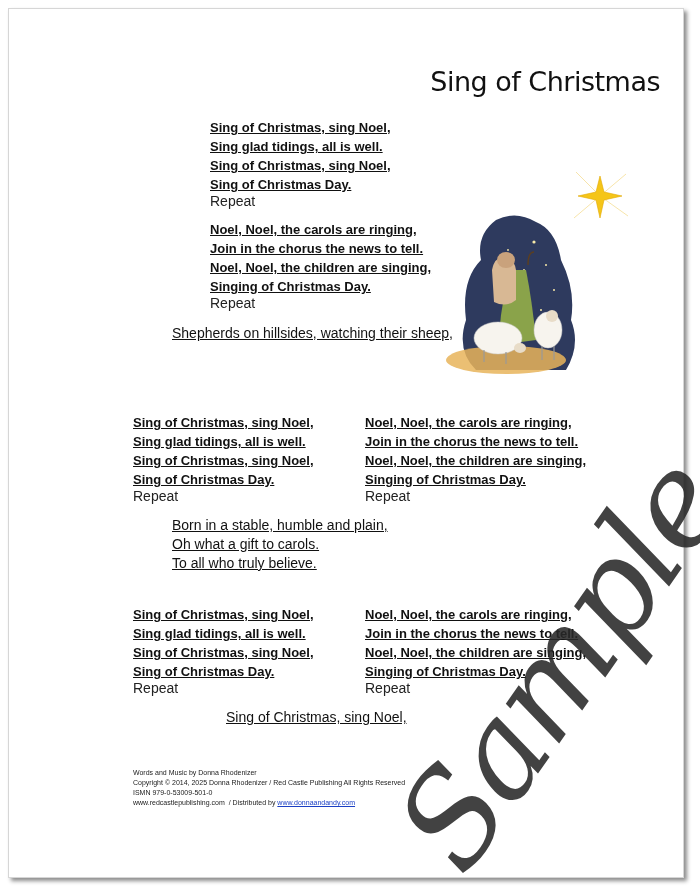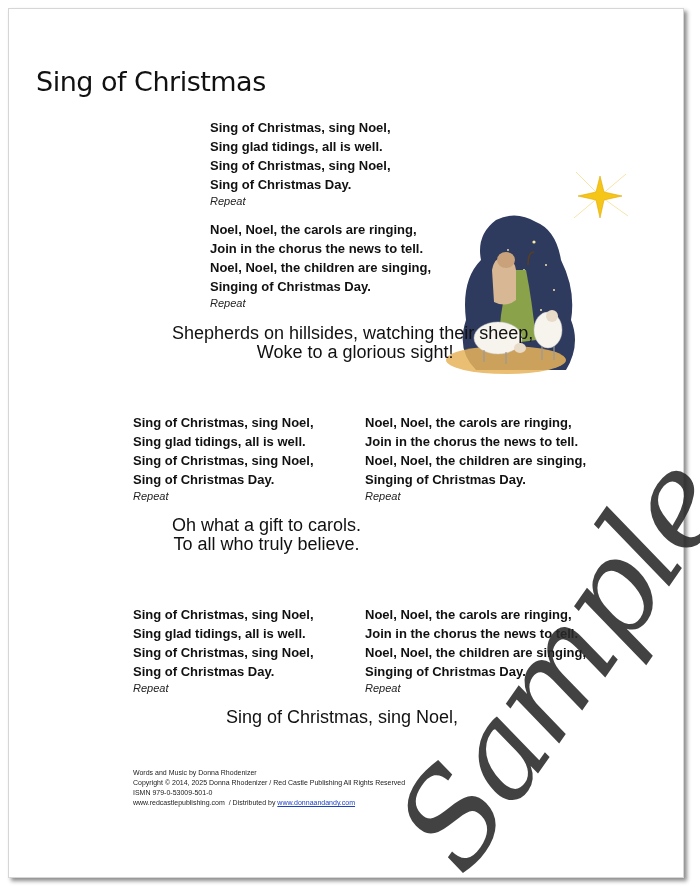--- a/index.html
+++ b/index.html
@@ -1,26 +1,26 @@
 <!DOCTYPE html>
 <html><head>
 <meta charset="utf-8">
 <style>
   html, body { margin:0; padding:0; }
   body { width:700px; height:893px; background:#ffffff; position:relative; overflow:hidden;
          font-family:"Liberation Sans", sans-serif; }
   .page { position:absolute; left:8px; top:8px; width:674px; height:868px; background:#fff;
           border:1px solid #d6d6d6; box-shadow:3px 3px 4px rgba(0,0,0,0.45); }
-  .title { position:absolute; left:0; width:660px; top:66px; text-align:left; font-size:27px;
-           color:#111; font-family:"DejaVu Sans", sans-serif; letter-spacing:-0.5px;margin-left:36px; }
+  .title { position:absolute; left:0; width:660px; top:66px; text-align:right; font-size:27px;
+           color:#111; font-family:"DejaVu Sans", sans-serif; letter-spacing:-0.5px; }
   .stanza { position:absolute; color:#111; }
-  .line { font-size:13px; line-height:19px; white-space:nowrap; }
+  .line { font-size:13px; line-height:19px; white-space:nowrap;text-decoration:underline; }
   .bold .line { font-weight:bold; }
-  .repeat { font-size:11px; font-style:italic; line-height:14px; color:#222; }
-  .verse .line { font-size:18px; line-height:19px;text-align:center; }
+  .repeat { font-size:14px; line-height:14px; color:#222; }
+  .verse .line { font-size:14px; line-height:19px; }
   .footer { position:absolute; left:133px; top:768px; font-size:7px; line-height:10px; color:#222; }
   .footer a { color:#1a3fc4; text-decoration:underline; }
   .art { position:absolute; left:436px; top:170px; width:200px; height:220px; }
   .watermark { position:absolute; left:330px; top:590px; font-family:"DejaVu Serif", serif;
                font-style:italic; font-size:128px; color:rgba(40,40,40,0.88);
                transform:rotate(-55deg); transform-origin:center; white-space:nowrap;
                pointer-events:none; letter-spacing:-4px; }
 </style>
 </head>
 <body>
@@ -79,39 +79,39 @@
       <line x1="48" y1="180" x2="48" y2="192"></line>
         <line x1="70" y1="182" x2="70" y2="194"></line>
       <line x1="106" y1="176" x2="106" y2="190"></line>
         <line x1="118" y1="176" x2="118" y2="190"></line>
     </g>
   </svg>
 </div>
 
 <div class="stanza verse" style="left:172px; top:324px;">
   <div class="line">Shepherds on hillsides, watching their sheep,</div>
-  <div class="line" style="white-space:pre;"> Woke to a glorious sight!</div>
 </div>
 
 <div class="stanza bold" style="left:133px; top:413px;">
   <div class="line">Sing of Christmas, sing Noel,</div>
   <div class="line">Sing glad tidings, all is well.</div>
   <div class="line">Sing of Christmas, sing Noel,</div>
   <div class="line">Sing of Christmas Day.</div>
   <div class="repeat">Repeat</div>
 </div>
 <div class="stanza bold" style="left:365px; top:413px;">
   <div class="line">Noel, Noel, the carols are ringing,</div>
   <div class="line">Join in the chorus the news to tell.</div>
   <div class="line">Noel, Noel, the children are singing,</div>
   <div class="line">Singing of Christmas Day.</div>
   <div class="repeat">Repeat</div>
 </div>
 
 <div class="stanza verse" style="left:172px; top:516px;">
+  <div class="line">Born in a stable, humble and plain,</div>
   <div class="line">Oh what a gift to carols.</div>
   <div class="line">To all who truly believe.</div>
 </div>
 
 <div class="stanza bold" style="left:133px; top:605px;">
   <div class="line">Sing of Christmas, sing Noel,</div>
   <div class="line">Sing glad tidings, all is well.</div>
   <div class="line">Sing of Christmas, sing Noel,</div>
   <div class="line">Sing of Christmas Day.</div>
   <div class="repeat">Repeat</div>

